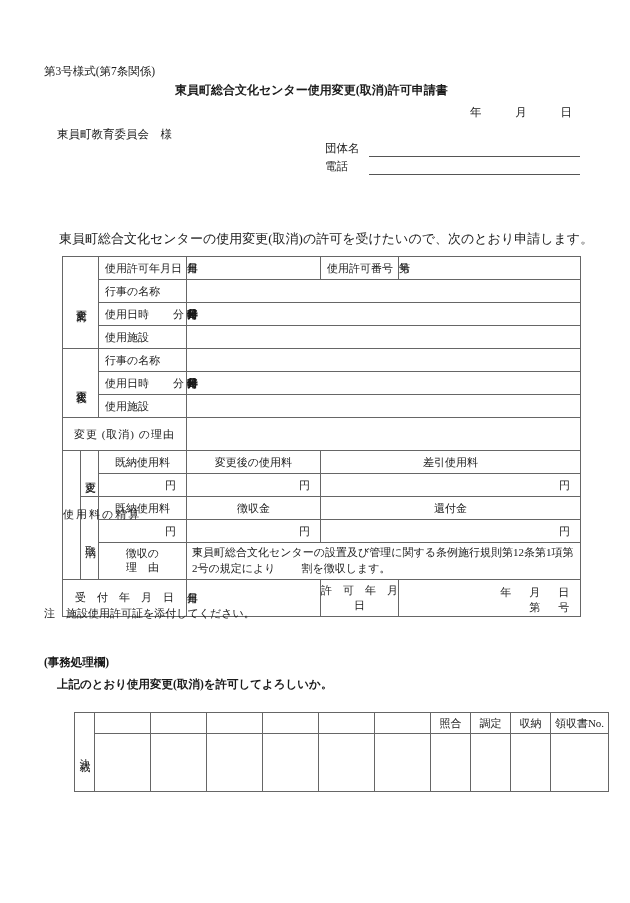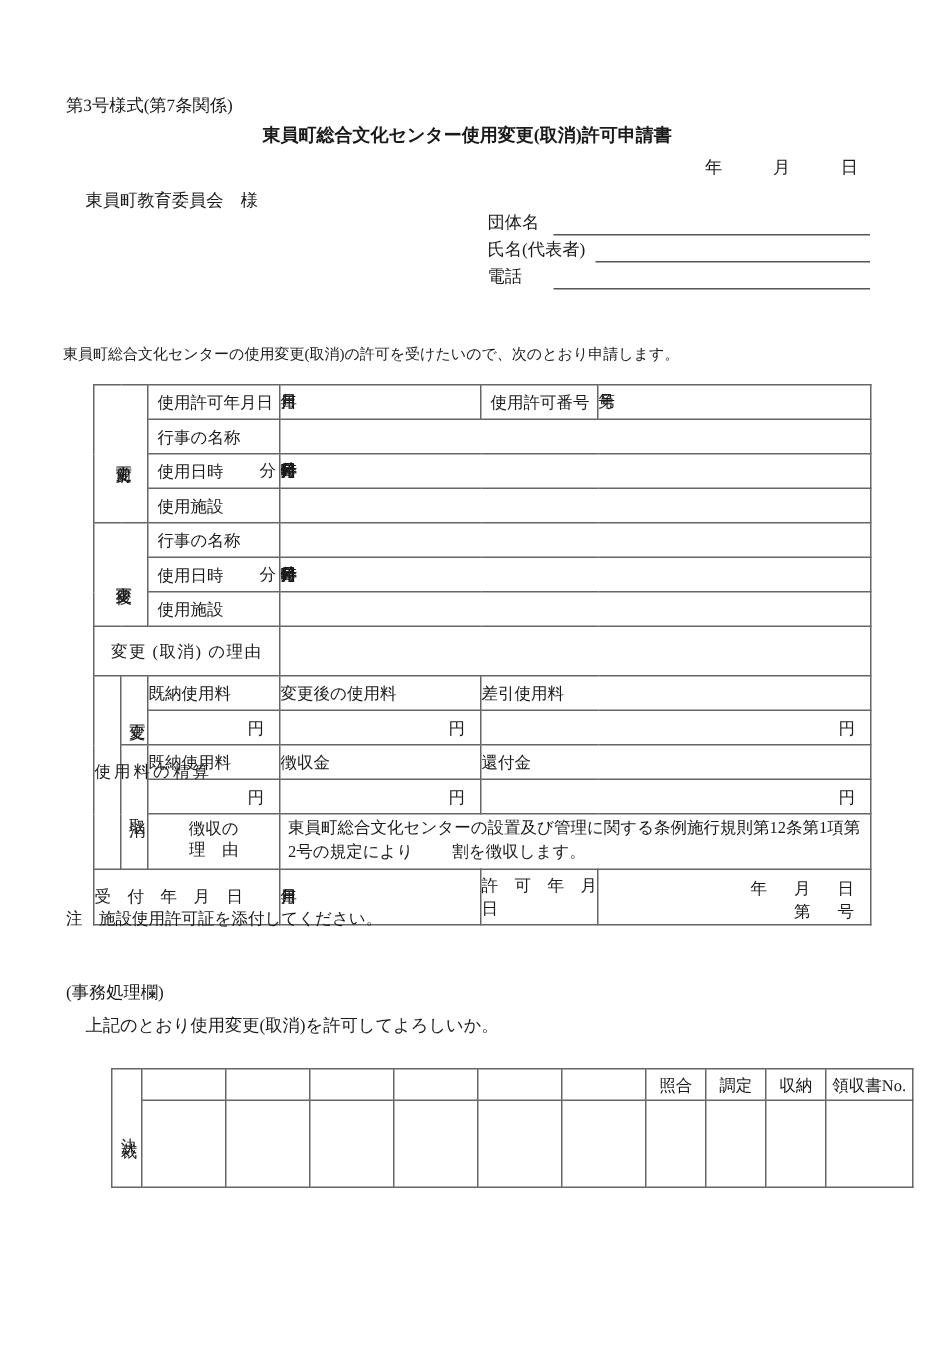--- a/index.html
+++ b/index.html
@@ -58,21 +58,21 @@
     left: 44px;
     right: 0;
     bottom: 1px;
     border-bottom: 1px solid #555;
     height: 0;
   }
   .app-row.first .app-label { left: 0; }
   .app-row.first .app-line { left: 72px; }
 
   
-  #intro { left: 42px; top: 232px; font-size: 10px; }
+  #intro { left: 59px; top: 232px; font-size: 13px; }
 
   
   #main-table {
     position: absolute;
     left: 62px;
     top: 256px;
     width: 518px;
     border-collapse: collapse;
     table-layout: fixed;
     font-size: 11px;
@@ -101,21 +101,21 @@
   }
   .rowlabel {
     padding-left: 6px !important;
     font-size: 11px;
     white-space: nowrap;
   }
   .cell-blank { }
   .dt-cell {
     position: relative;
   }
-  .ctr { }
+  .ctr { text-align: center; }
 
   
   .ymdhm {
     position: relative;
     width: 100%;
     height: 100%;
   }
   .ymdhm span {
     position: absolute;
     top: 50%;
@@ -152,22 +152,22 @@
   .two-line {
     line-height: 1.25;
     text-align: center;
     font-size: 11px;
   }
 
   
   #note { left: 44px; top: 608px; font-size: 11px; }
 
   
-  #office-title { left: 44px; top: 657px; font-size: 11.5px; }
-  #office-q     { left: 57px; top: 679px; font-size: 11.5px; }
+  #office-title { left: 44px; top: 657px; font-size: 11.5px; font-weight: bold; }
+  #office-q     { left: 57px; top: 679px; font-size: 11.5px; font-weight: bold; }
 
   #approval-table {
     position: absolute;
     left: 74px;
     top: 712px;
     width: 506px;
     border-collapse: collapse;
     table-layout: fixed;
     font-size: 11px;
   }
@@ -209,24 +209,20 @@
     <span style="display:inline-block;width:28px"></span>
     <span>日</span>
   </div>
 
   <div class="t" id="addressee">東員町教育委員会　様</div>
 
   <div id="applicant-block">
     <div class="app-row">
       <span class="app-label">団体名</span>
       <span class="app-line"></span>
-    </div>
-    <div class="app-row">
-      <span class="app-label">氏名(代表者)</span>
-      <span class="app-line" style="left:72px"></span>
     </div>
     <div class="app-row">
       <span class="app-label">電話</span>
       <span class="app-line"></span>
     </div>
   </div>
 
   <div class="t" id="intro">東員町総合文化センターの使用変更(取消)の許可を受けたいので、次のとおり申請します。</div>
 
   <table id="main-table">

